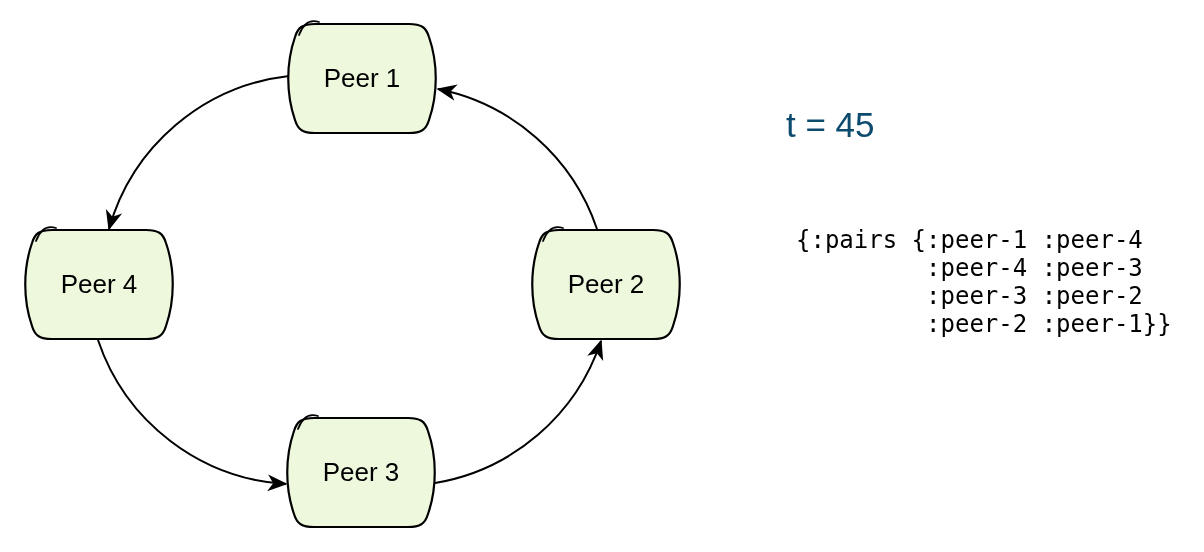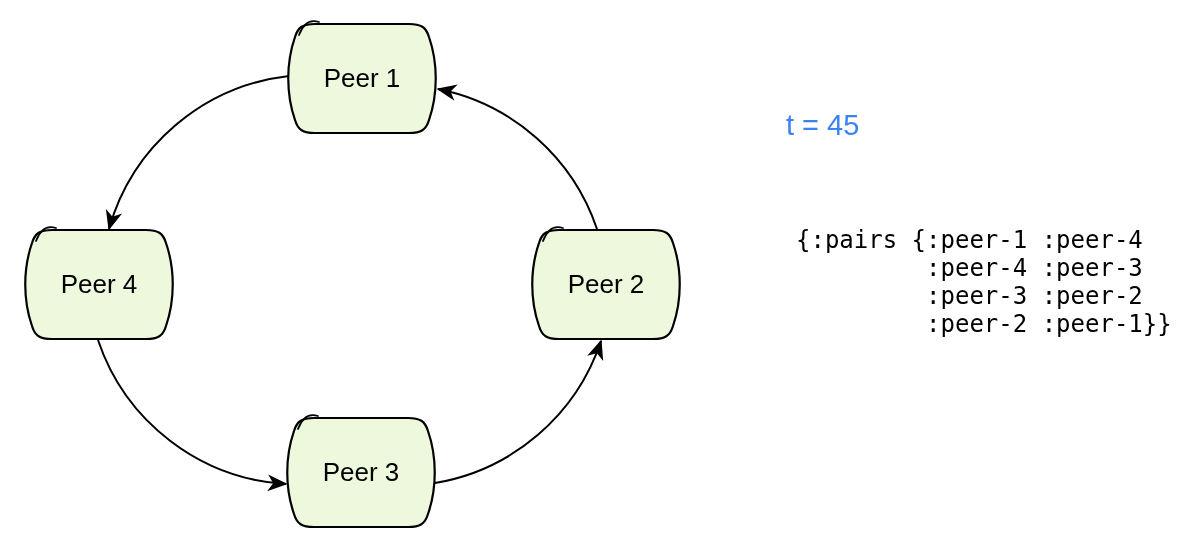--- a/index.html
+++ b/index.html
@@ -41,23 +41,23 @@
   }
   .edge {
     fill: none;
     stroke: #000000;
     stroke-width: 2;
   }
   .time-label {
     position: absolute;
     left: 786px;
     top: 109px;
-    font-size: 29px;
+    font-size: 35px;
     line-height: 32px;
-    color: #3b82f6;
+    color: #0c4a6e;
     white-space: pre;
   }
   .pairs-code {
     position: absolute;
     left: 786px;
     top: 216px;
     margin: 10px;
     font-family: "DejaVu Sans Mono", monospace;
     font-size: 24px;
     line-height: 28px;

